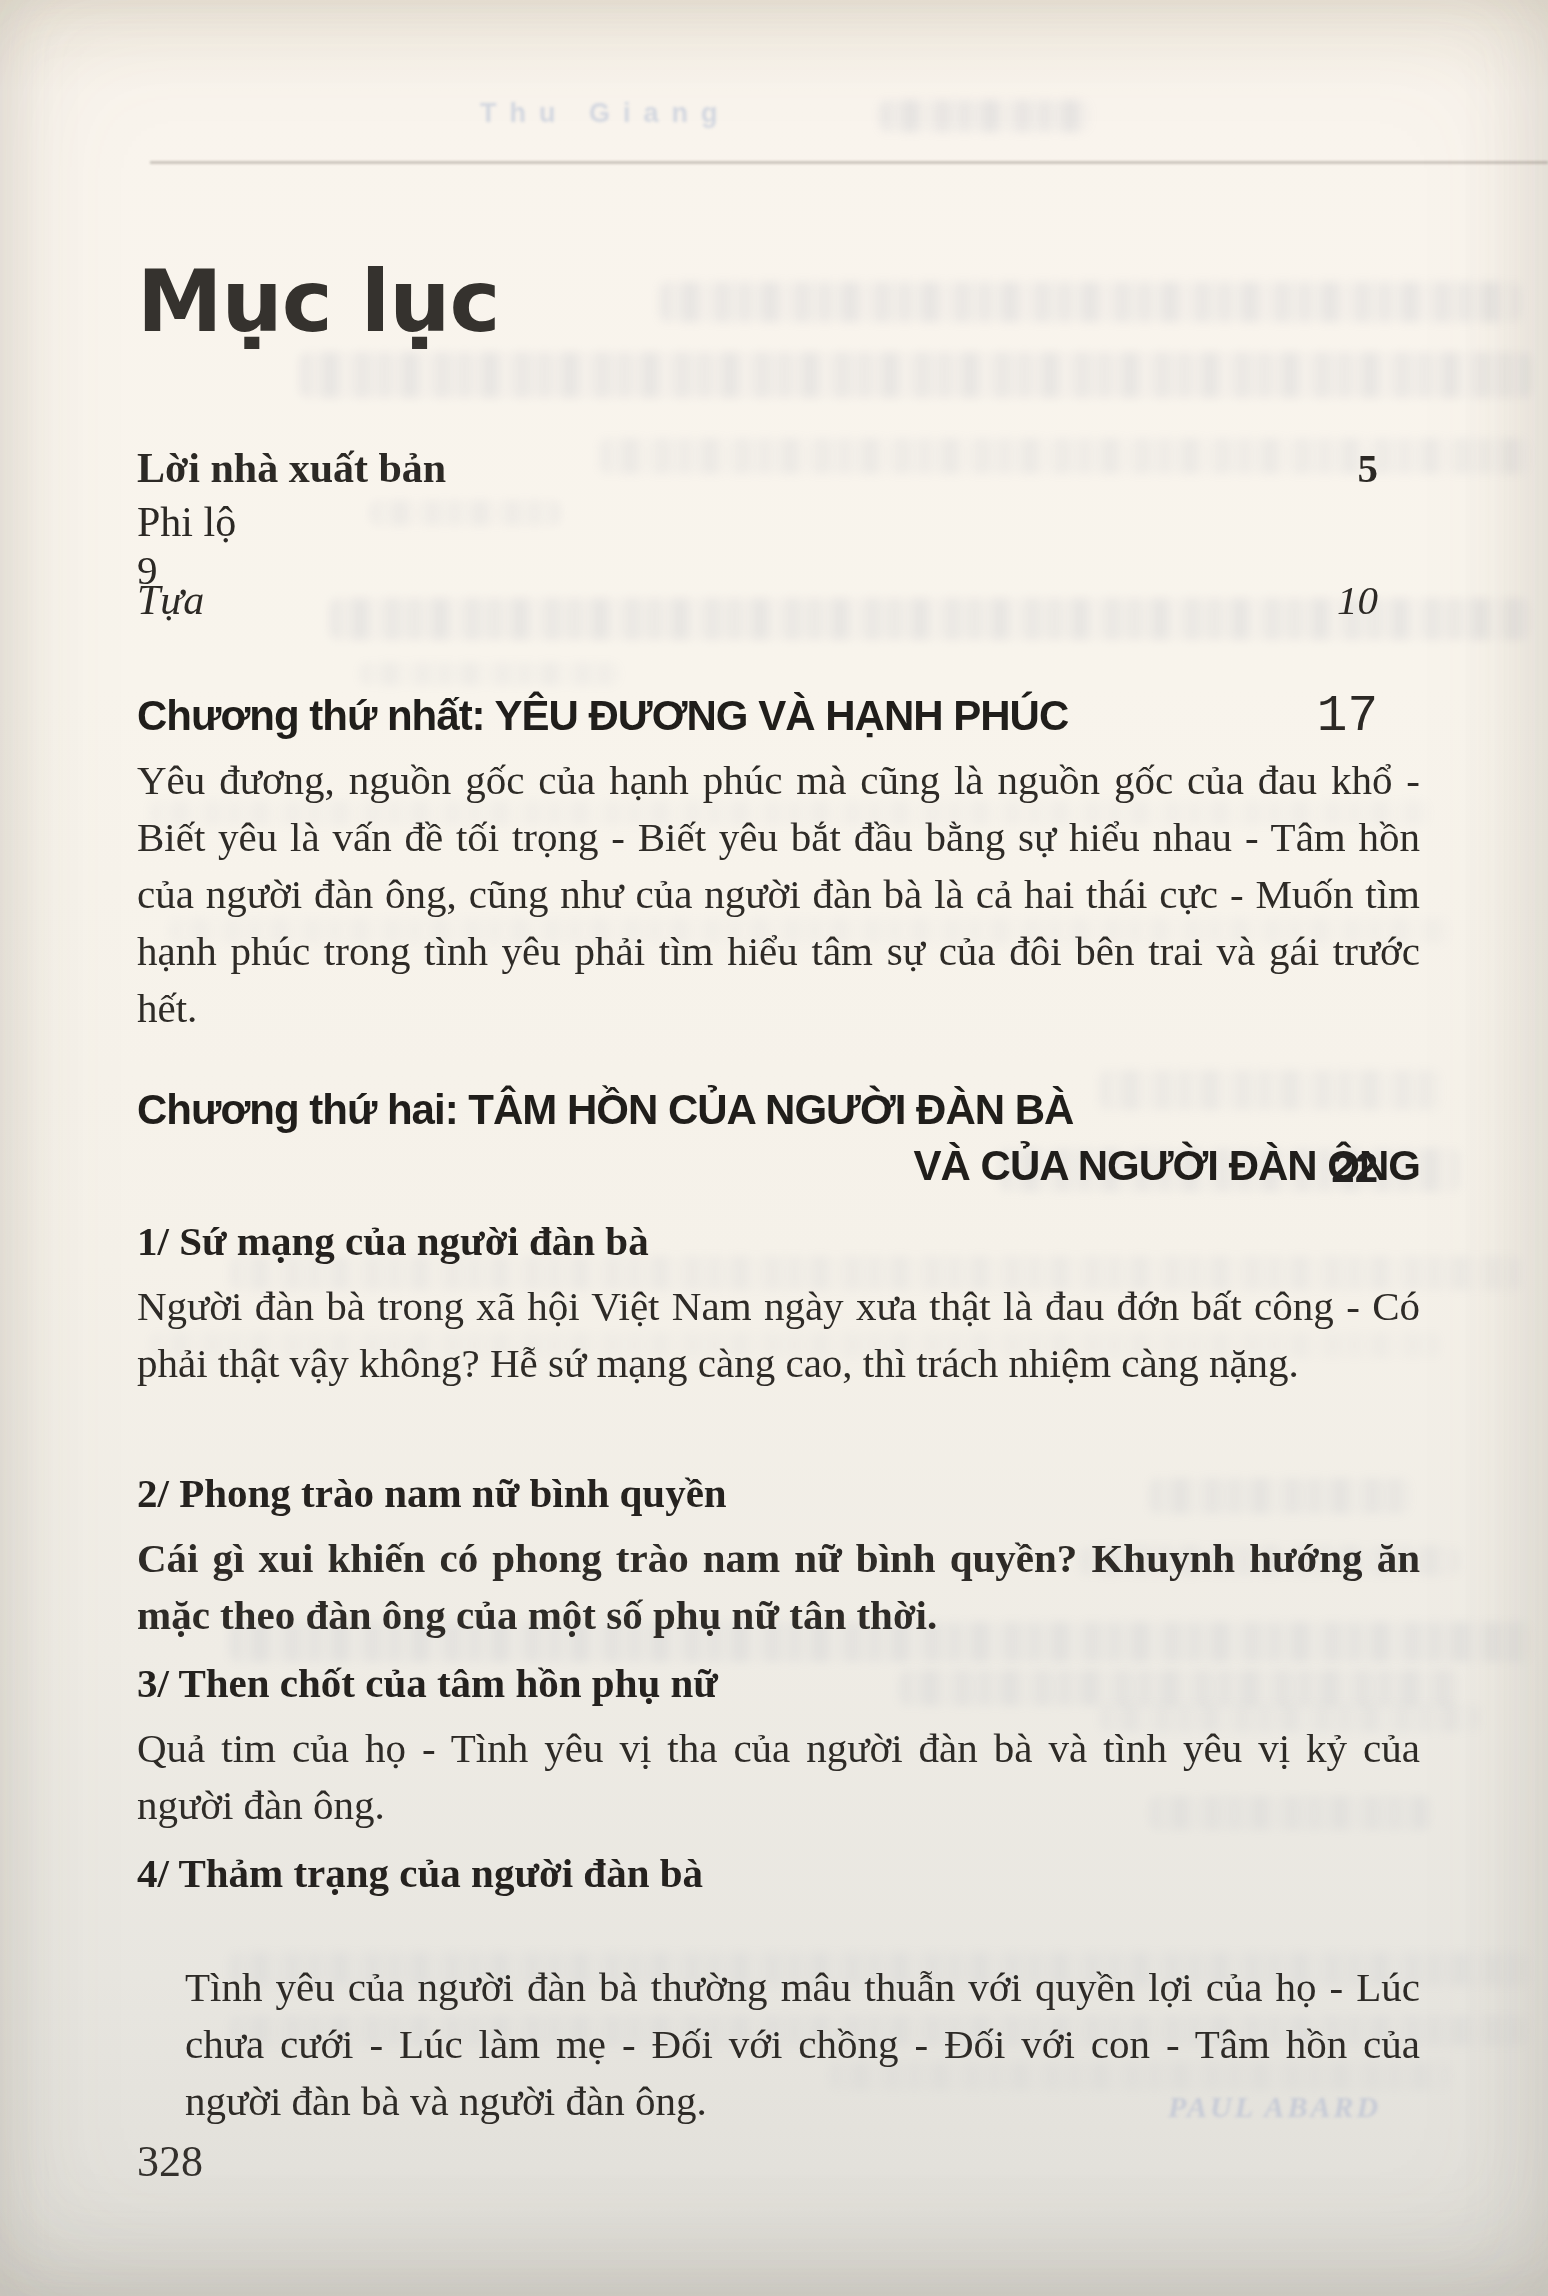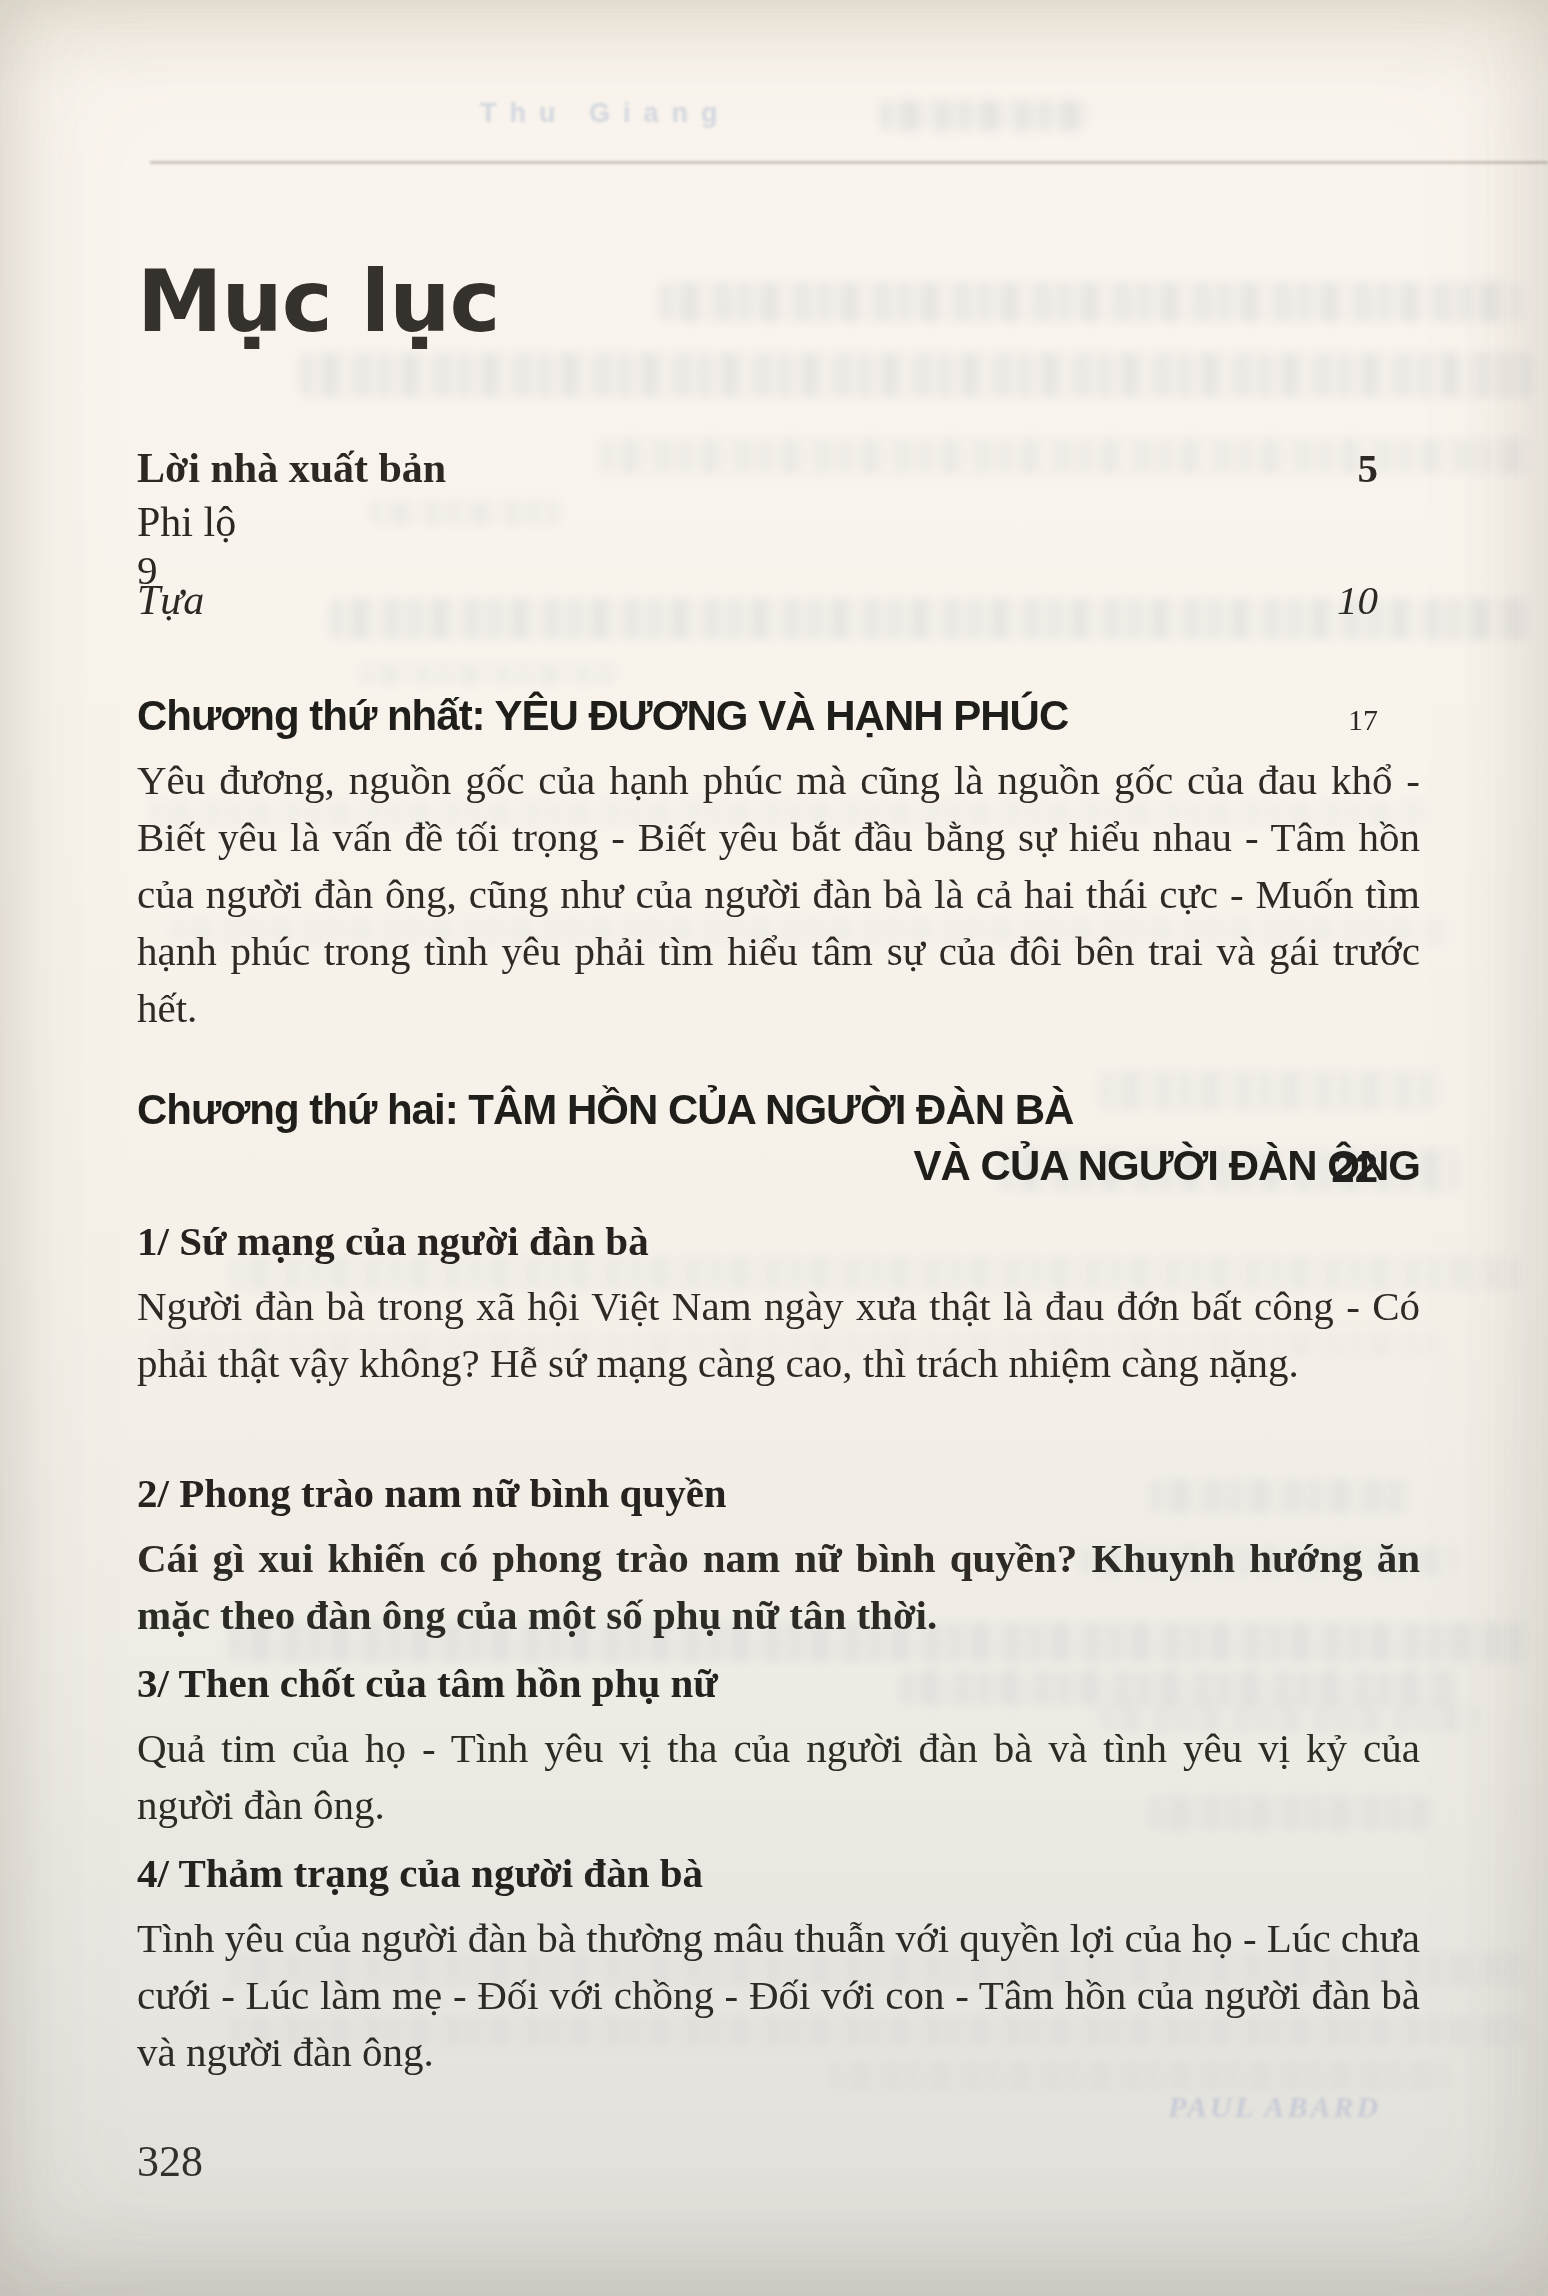--- a/index.html
+++ b/index.html
@@ -99,22 +99,22 @@
   .chap-heading {
     font-family: "Liberation Sans", sans-serif;
     font-weight: bold;
     font-size: 42px;
     letter-spacing: -1px;
     color: #201e1b;
     line-height: 56px;
     white-space: nowrap;
   }
   .chap-pg {
-    font-family: Liberation Serif, serif;
-    font-size: 30px;
+    font-family: Liberation Mono, monospace;
+    font-size: 51px;
     color: #2c2925;
   }
 
   .ch2-block {
     position: absolute;
     left: 137px; right: 128px;
   }
   .ch2-line2 { text-align: right; }
   .ch2-pg {
     position: absolute;
@@ -224,19 +224,19 @@
   <div class="sec-heading" style="top:1216px;">1/ Sứ mạng của người đàn bà</div>
   <div class="body-par" style="top:1278px;">Người đàn bà trong xã hội Việt Nam ngày xưa thật là đau đớn bất công - Có phải thật vậy không? Hễ sứ mạng càng cao, thì trách nhiệm càng nặng.</div>
 
   <div class="sec-heading" style="top:1468px;">2/ Phong trào nam nữ bình quyền</div>
   <div class="body-par" style="top:1530px;font-weight:bold;">Cái gì xui khiến có phong trào nam nữ bình quyền? Khuynh hướng ăn mặc theo đàn ông của một số phụ nữ tân thời.</div>
 
   <div class="sec-heading" style="top:1658px;">3/ Then chốt của tâm hồn phụ nữ</div>
   <div class="body-par" style="top:1720px;">Quả tim của họ - Tình yêu vị tha của người đàn bà và tình yêu vị kỷ của người đàn ông.</div>
 
   <div class="sec-heading" style="top:1848px;">4/ Thảm trạng của người đàn bà</div>
-  <div class="body-par" style="top:1910px;">Tình yêu của người đàn bà thường mâu thuẫn với quyền lợi của họ - Lúc chưa cưới - Lúc làm mẹ - Đối với chồng - Đối với con - Tâm hồn của người đàn bà và người đàn ông.</div>
+  <div class="body-par" style="top:1959px;margin-left:48px;">Tình yêu của người đàn bà thường mâu thuẫn với quyền lợi của họ - Lúc chưa cưới - Lúc làm mẹ - Đối với chồng - Đối với con - Tâm hồn của người đàn bà và người đàn ông.</div>
 
   <div class="folio">328</div>
 
   <div class="ghost-footer">PAUL ABARD</div>
 
 </div>
 
 </body></html>

